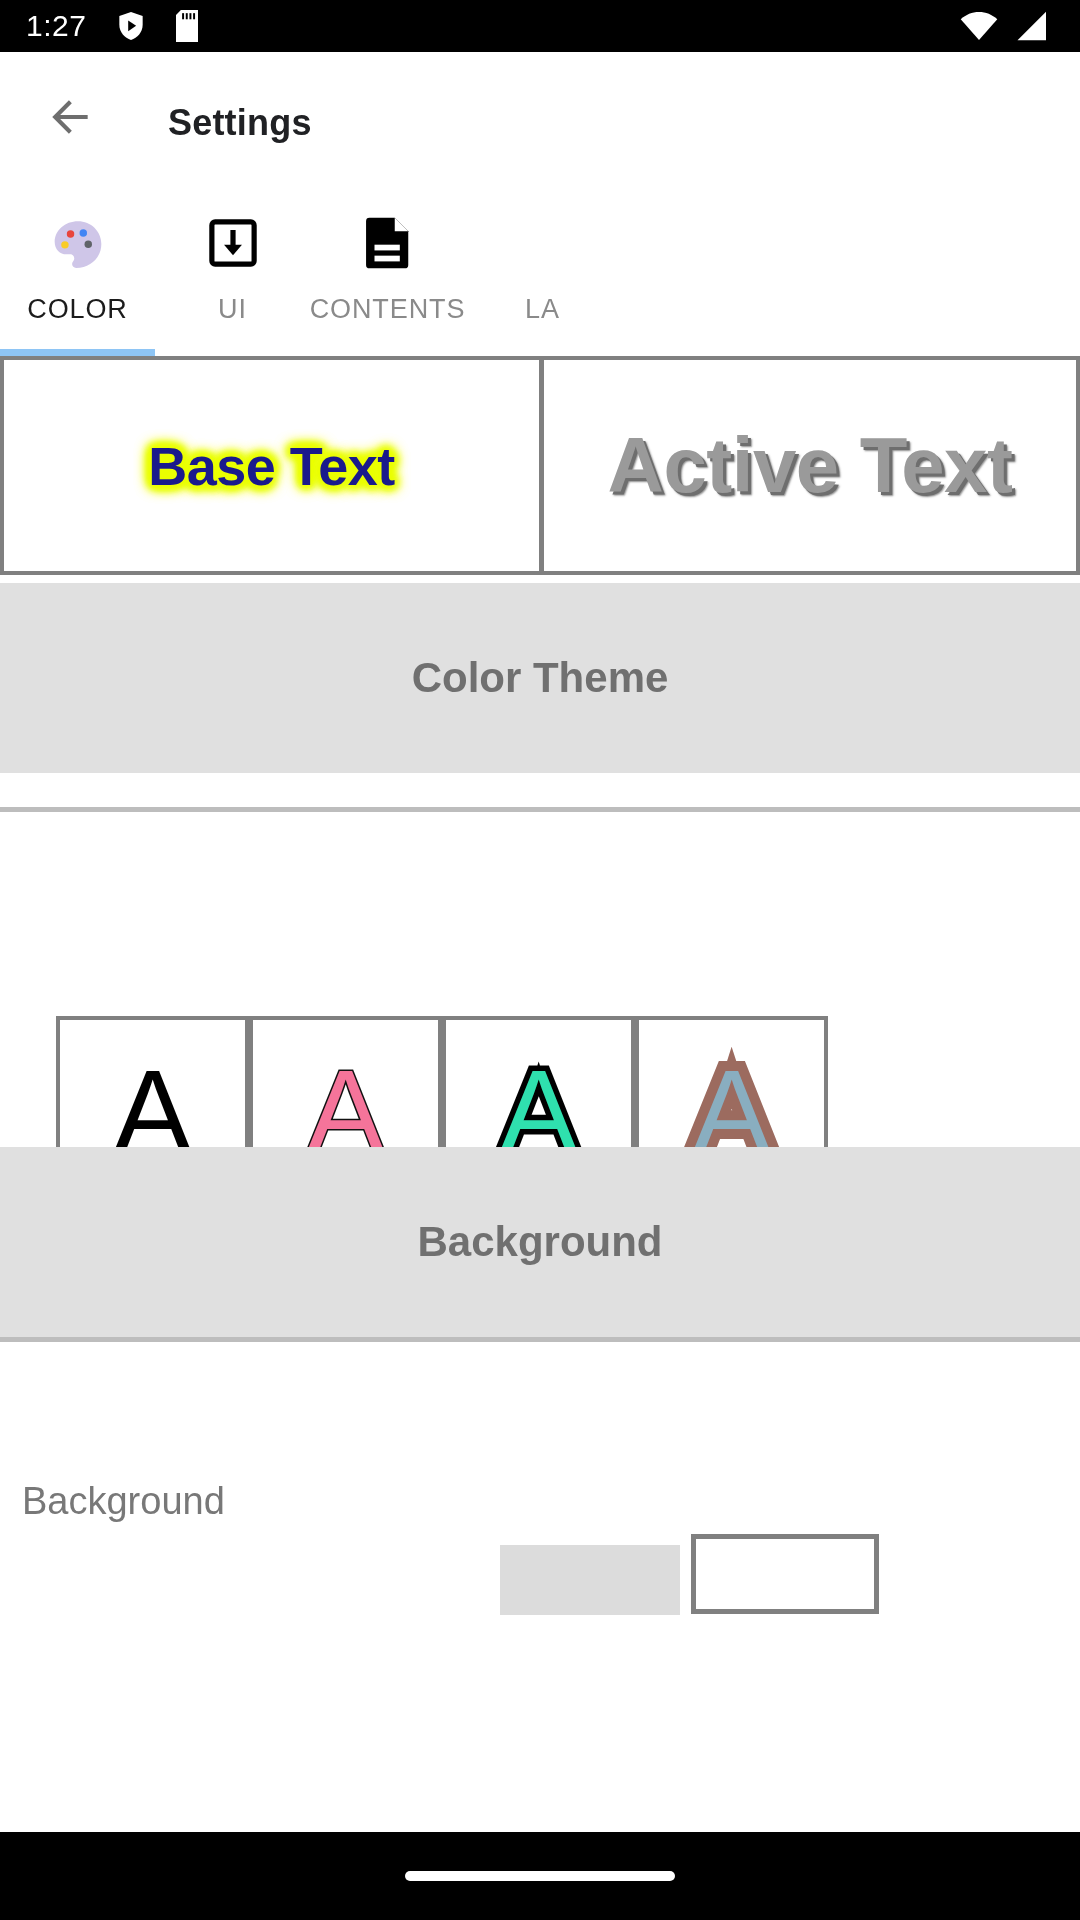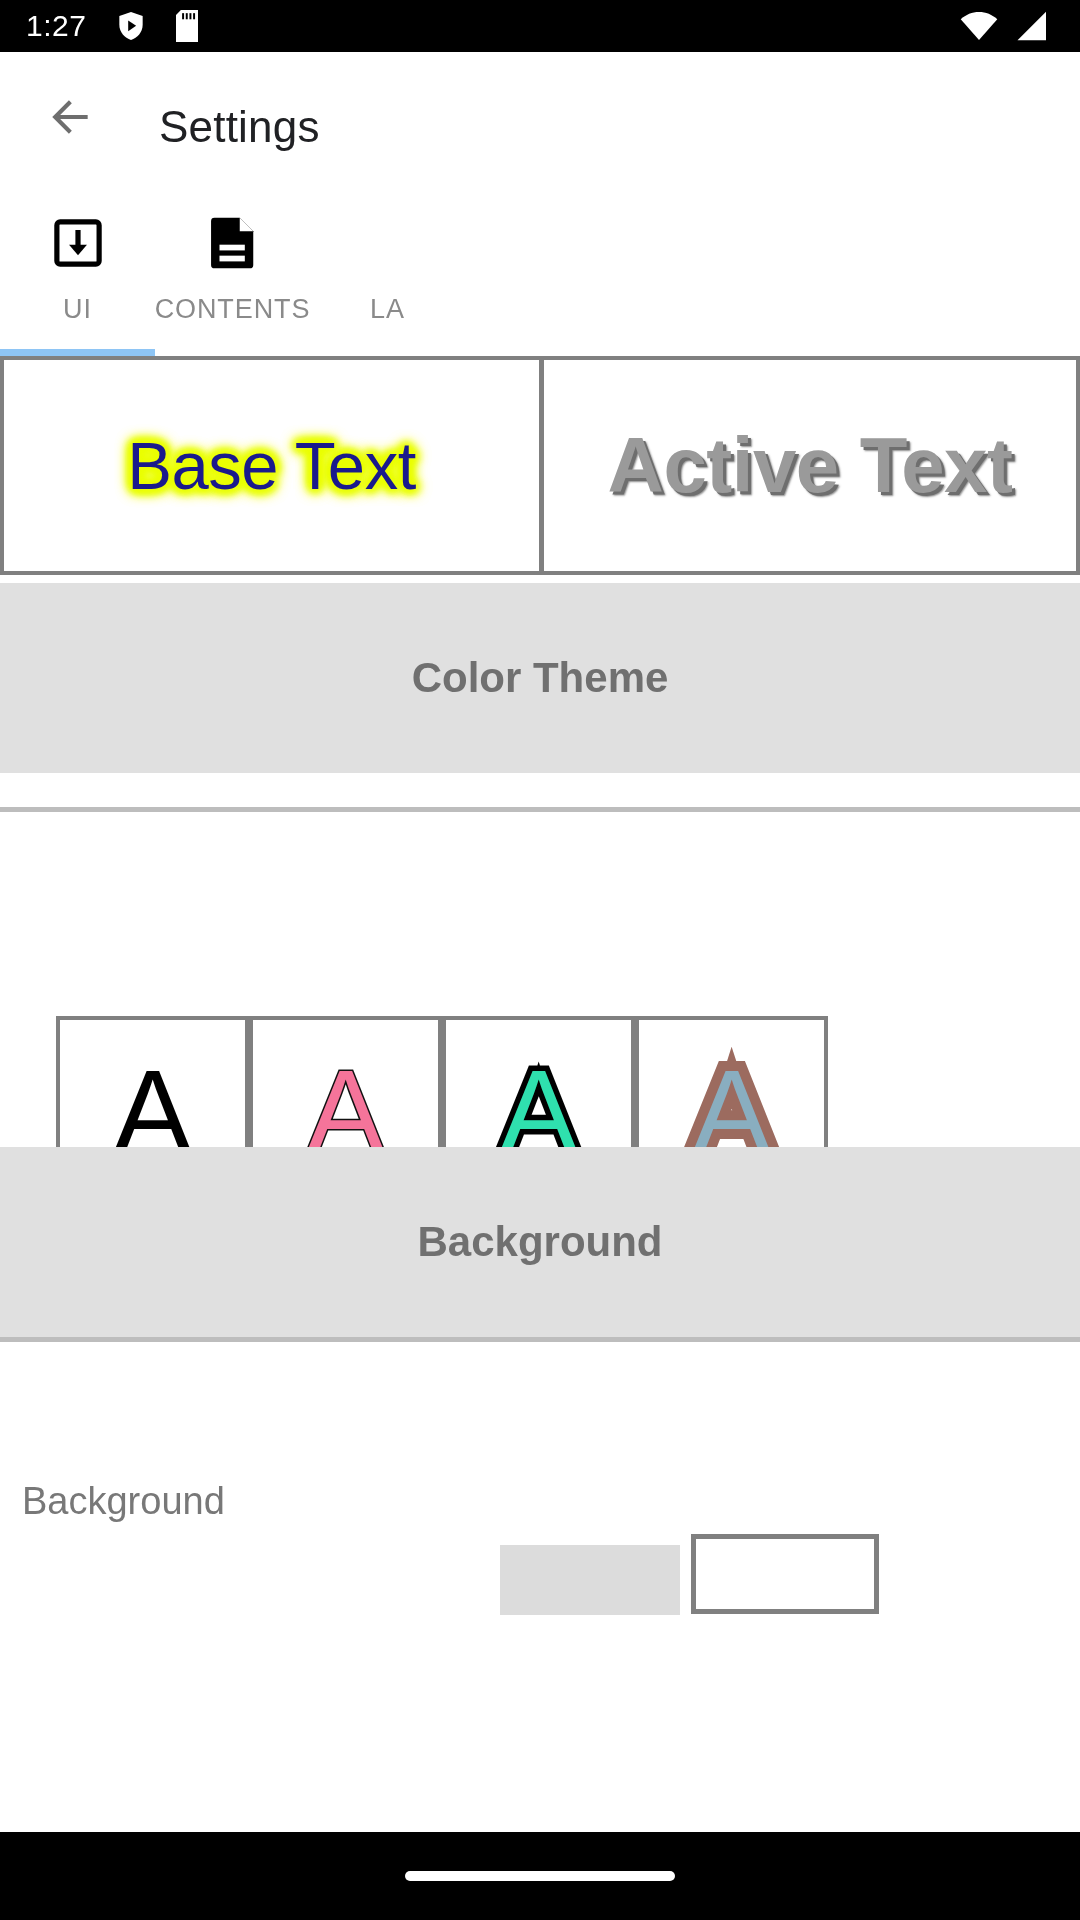--- a/index.html
+++ b/index.html
@@ -21,22 +21,22 @@
   .sb-right{ margin-left:auto; margin-right:32px; display:flex; align-items:center; gap:16px; }
   .ic{ display:block; }
 
   
   .appbar{ position:absolute; top:52px; left:0; width:1080px; height:130px; background:#fff; }
   .back-btn{
     position:absolute; left:28px; top:22px; width:86px; height:86px;
     display:flex; align-items:center; justify-content:center; cursor:pointer;
   }
   .appbar-title{
-    position:absolute; left:159px; top:50px;
-    font-size:44px; color:#202124; font-weight:400; letter-spacing:.2px;
+    position:absolute; left:168px; top:50px;
+    font-size:36px; color:#202124; font-weight:700; letter-spacing:.2px;
   }
 
   
   .tabbar{
     position:absolute; top:186px; left:0; width:1080px; height:170px;
     background:#fff; overflow:hidden;
   }
   .tabstrip{ position:absolute; left:0; top:0; display:flex; height:170px; }
   .tab{
     width:155px; flex:0 0 155px; height:170px; display:flex; flex-direction:column;
@@ -57,21 +57,21 @@
     position:absolute; top:356px; left:0; width:1080px; height:219px;
     display:flex; background:#808080;
   }
   .preview-cell{
     background:#fff; height:211px; margin-top:4px;
     display:flex; align-items:center; justify-content:center; overflow:hidden; cursor:pointer;
   }
   .pv-base{ width:535px; margin-left:4px; margin-right:5px; }
   .pv-active{ width:532px;text-align:right; }
   .base-text{
-    font-size:67px; font-weight:400; color:#1a1a8c; letter-spacing:-0.5px;
+    font-size:54px; font-weight:700; color:#1a1a8c; letter-spacing:-0.5px;
     text-shadow:
        0 0 9px #eaff00, 0 0 9px #eaff00, 0 0 9px #eaff00,
        0 0 16px #eaff00, 0 0 16px #eaff00, 0 0 16px #eaff00,
        4px 0 10px #eaff00, -4px 0 10px #eaff00,
        0 4px 10px #eaff00, 0 -4px 10px #eaff00;
   }
   .active-text{
     font-size:78px; font-weight:700; color:#9a9a9a; letter-spacing:-0.5px;
     text-shadow: 3px 3px 0 #6e6e6e, 4px 4px 2px rgba(90,90,90,.7);
   }
@@ -155,20 +155,32 @@
       <svg width="50" height="50" viewBox="0 0 24 24">
         <path d="M20 11 H6.8 L12.4 5.4 L11 4 L3 12 L11 20 L12.4 18.6 L6.8 13 H20 Z" fill="#6e6e6e"></path>
       </svg>
     </div>
     <div class="appbar-title">Settings</div>
   </div>
 
   <div class="tabbar">
     <div class="tabstrip">
 
+      <div class="tab active">
+        <div class="tab-ico">
+          <svg width="56" height="56" viewBox="0 0 36 36">
+            <path d="M18 4 C9.7 4 3 9.9 3 17.2 C3 22.2 6.5 25.3 10.5 25.3 L13 25.3 C14.5 25.3 15.6 26.5 15.6 27.9 C15.6 28.6 15.3 29.2 14.9 29.7 C14.5 30.2 14.2 30.8 14.2 31.5 C14.2 32.9 15.4 34 16.8 34 C26 34 33 27.4 33 18.6 C33 10.4 26.3 4 18 4 Z" fill="#cfc6e8"></path>
+            <circle cx="13.2" cy="12.2" r="2.4" fill="#e8453c"></circle>
+            <circle cx="21.4" cy="11.6" r="2.4" fill="#4285f4"></circle>
+            <circle cx="9.6" cy="19.2" r="2.4" fill="#f9cc27"></circle>
+            <circle cx="24.6" cy="18.8" r="2.4" fill="#5f6368"></circle>
+          </svg>
+        </div>
+        <div class="tab-lbl">COLOR</div>
+      </div>
 
       <div class="tab">
         <div class="tab-ico">
           <svg width="52" height="52" viewBox="0 0 32 32">
             <rect x="3" y="3" width="26" height="26" rx="2" fill="none" stroke="#000" stroke-width="3.2"></rect>
             <rect x="14.4" y="8" width="3.2" height="10.5" fill="#000"></rect>
             <path d="M10.5 17 L16 23.5 L21.5 17 Z" fill="#000"></path>
           </svg>
         </div>
         <div class="tab-lbl">UI</div>

